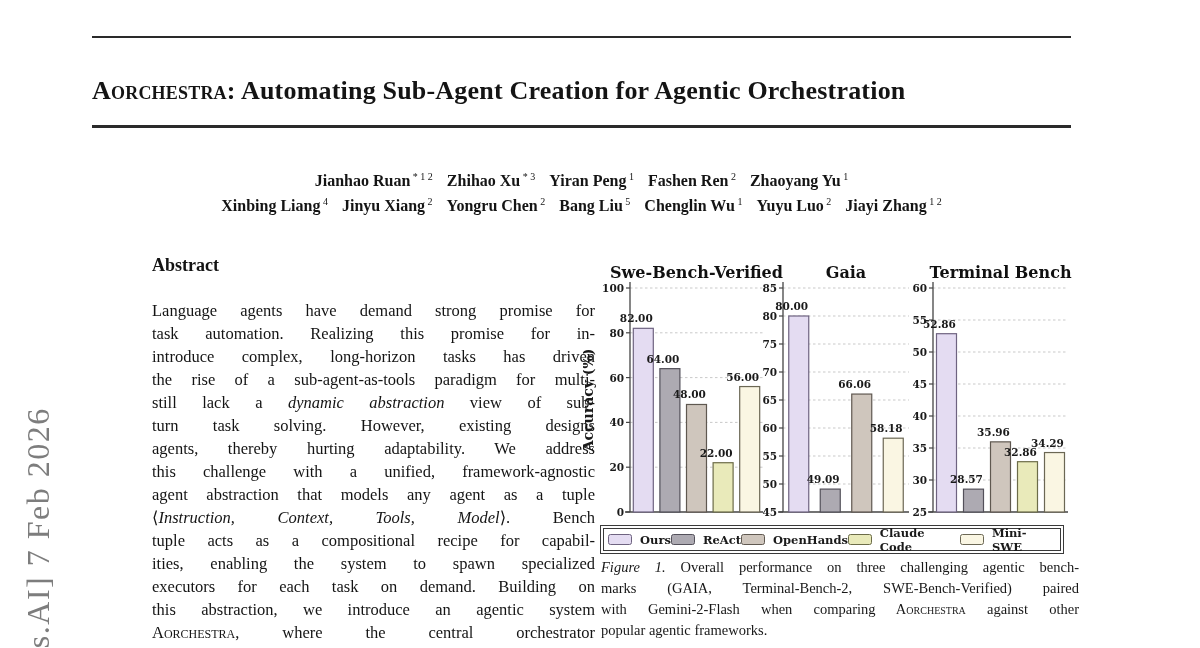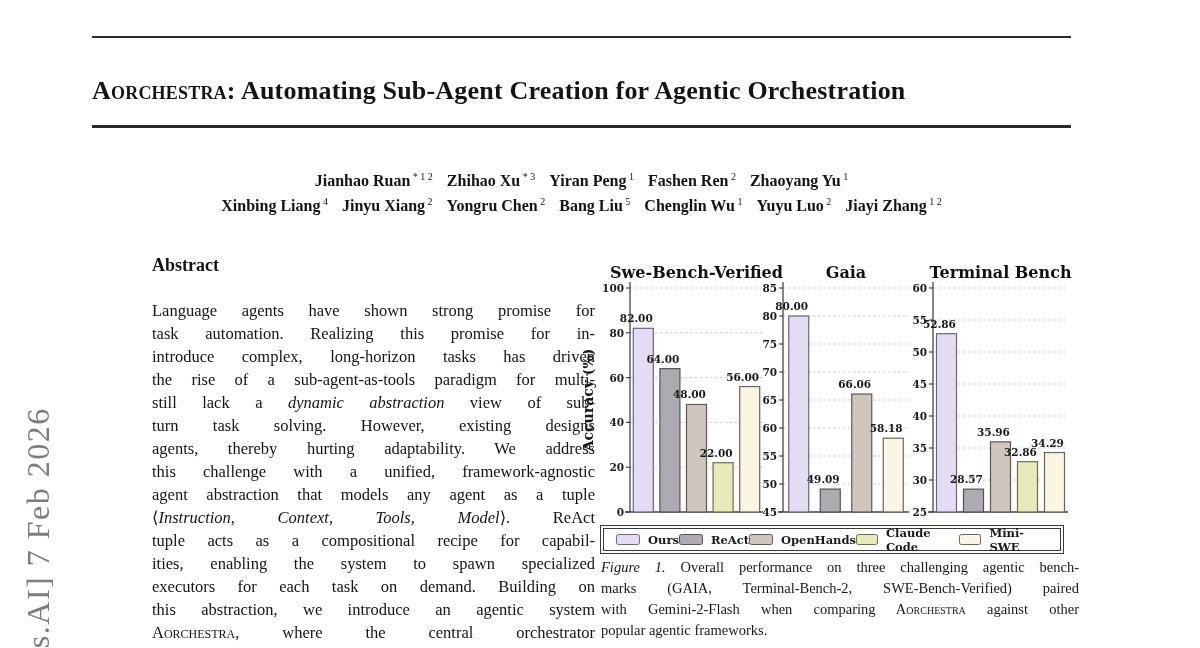--- a/index.html
+++ b/index.html
@@ -22,21 +22,21 @@
                 font-family:"Liberation Serif", serif; font-size:32px; color:#7d7d7d; letter-spacing:1.5px; }
   .abstract-head { position:absolute; left:152px; top:255px; width:443px; text-align:left;
                    font-size:18px; font-weight:700; }
   .abstract-body { position:absolute; left:152px; top:299px; width:443px;
                    font-size:16.5px; line-height:23px; }
   .jline { text-align:justify; text-align-last:justify; }
   .jline.noj { text-align-last:left; }
   #figure-svg { position:absolute; left:583px; top:252px; }
   .legend { position:absolute; left:603px; top:528px; width:458px; height:23px; box-sizing:border-box;
             border:1.5px solid #3a3a3a; outline:1px solid #3a3a3a; outline-offset:2px; background:#fff;
-            display:flex; align-items:center; justify-content:space-between; padding:0 12px;
+            display:flex; align-items:center; justify-content:space-between; padding:0 4px;
             font-family:"DejaVu Serif", serif; font-weight:700; font-size:11.5px; color:#1a1a1a; }
   .lg-item { display:flex; align-items:center; gap:8px; }
   .lg-swatch { width:24px; height:11px; border-radius:2.5px; border:1.2px solid #555; display:inline-block; box-sizing:border-box; }
   .caption { position:absolute; left:601px; top:557px; width:478px; font-size:14.5px; line-height:21px; color:#181818; }
 </style>
 </head>
 <body>
 
 <div class="page">
   <div class="rule rule-top"></div>
@@ -45,30 +45,30 @@
 
   <div class="rule rule-mid"></div>
 
   <div class="authors" id="authors-line1"><span class="author">Jianhao Ruan<sup> * 1 2</sup></span><span class="author">Zhihao Xu<sup> * 3</sup></span><span class="author">Yiran Peng<sup> 1</sup></span><span class="author">Fashen Ren<sup> 2</sup></span><span class="author">Zhaoyang Yu<sup> 1</sup></span></div>
   <div class="authors" id="authors-line2"><span class="author">Xinbing Liang<sup> 4</sup></span><span class="author">Jinyu Xiang<sup> 2</sup></span><span class="author">Yongru Chen<sup> 2</sup></span><span class="author">Bang Liu<sup> 5</sup></span><span class="author">Chenglin Wu<sup> 1</sup></span><span class="author">Yuyu Luo<sup> 2</sup></span><span class="author">Jiayi Zhang<sup> 1 2</sup></span></div>
 
   <div class="arxiv-side">[cs.AI]  7 Feb 2026</div>
 
   <div class="abstract-head">Abstract</div>
   <div class="abstract-body" id="abstract-body">
-      <div class="jline"><span>Language agents have shown strong promise for</span></div>
+      <div class="jline"><span>Language agents have demand strong promise for</span></div>
       <div class="jline"><span>task automation.  Realizing this promise for in-</span></div>
       <div class="jline"><span>introduce complex, long-horizon tasks has driven</span></div>
       <div class="jline"><span>the rise of a sub-agent-as-tools paradigm for multi-</span></div>
       <div class="jline"><span>still lack a </span><span class="it">dynamic abstraction</span><span> view of sub-</span></div>
       <div class="jline"><span>turn task solving.  However, existing designs</span></div>
       <div class="jline"><span>agents, thereby hurting adaptability. We address</span></div>
       <div class="jline"><span>this challenge with a unified, framework-agnostic</span></div>
       <div class="jline"><span>agent abstraction that models any agent as a tuple</span></div>
-      <div class="jline"><span>⟨</span><span class="it">Instruction, Context, Tools, Model</span><span>⟩.  ReAct</span></div>
+      <div class="jline"><span>⟨</span><span class="it">Instruction, Context, Tools, Model</span><span>⟩.  Bench</span></div>
       <div class="jline"><span>tuple acts as a compositional recipe for capabil-</span></div>
       <div class="jline"><span>ities, enabling the system to spawn specialized</span></div>
       <div class="jline"><span>executors for each task on demand. Building on</span></div>
       <div class="jline"><span>this abstraction, we introduce an agentic system</span></div>
       <div class="jline"><span>A</span><span class="sc">orchestra</span><span>, where the central orchestrator</span></div>
     </div>
 
   <svg id="figure-svg" width="500" height="268" viewBox="0 0 500 268">
       <line x1="43" y1="260" x2="47" y2="260" stroke="#444" stroke-width="1.2"></line>
       <text x="41" y="264" text-anchor="end" font-family="&quot;DejaVu Serif&quot;, serif" font-size="10.5" font-weight="700" fill="#1a1a1a">0</text>

